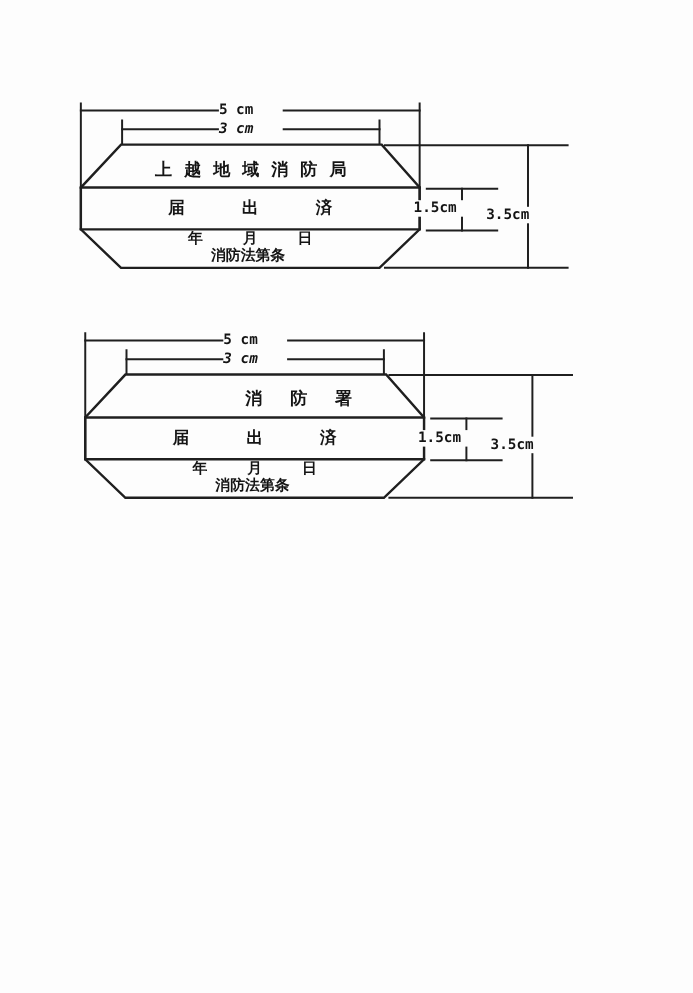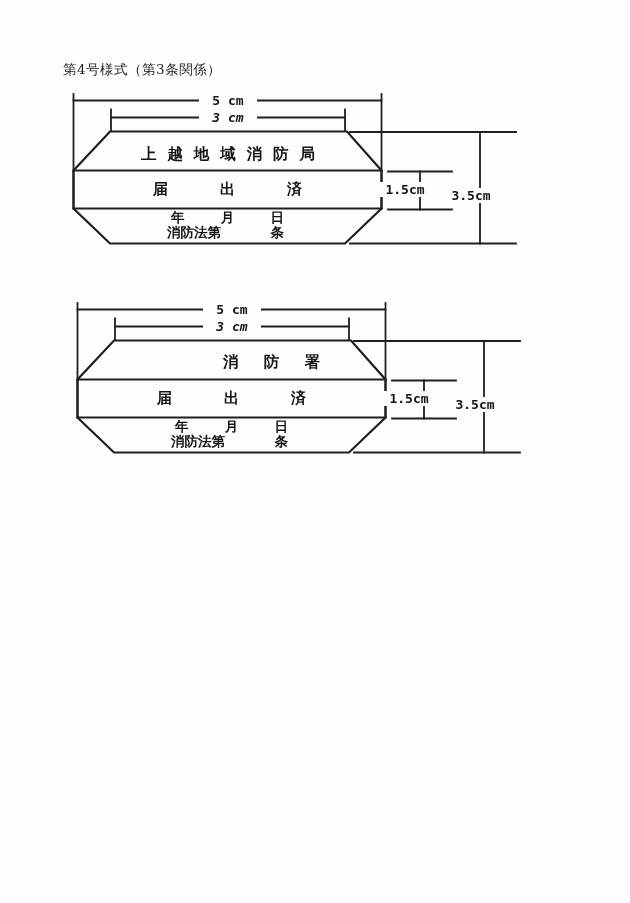--- a/index.html
+++ b/index.html
@@ -28,41 +28,40 @@
   .txt {
     position:absolute; color:#141414; font-weight:700;
     line-height:1; white-space:nowrap;
   }
   .spread { display:flex; justify-content:space-between; }
   .stamp-name   { left:81px;  top:56px;  width:174px; font-size:15.5px; }
   .stamp2 .stamp-name { left:159px; top:55px; width:97px; }
   .stamp-status { left:93px;  top:92px;  width:149px; font-size:15px; }
   .stamp-date   { left:111px; top:121px; width:113px; font-size:13.5px; }
   .stamp-law    { left:107px; top:136px; width:117px; font-size:13.5px;
-                  display:flex; justify-content:space-between; }
+                  display:flex; justify-content:center; }
 
   
   .dim-label {
     position:absolute;
     font-family:"DejaVu Sans Mono", monospace;
     font-weight:700; font-size:13px; color:#141414;
-    background:#fdfdfd; text-align:center; line-height:15px;
+    background:#fdfdfd; text-align:left; line-height:15px;
     white-space:nowrap;
   }
   .dim-5  { left:139px; top:3px;  width:58px; }
   .dim-3  { left:139px; top:20px; width:58px;font-style:italic; }
   .dim-15 { left:316px; top:92px; width:58px; }
   .dim-35 { left:382px; top:98px; width:58px; }
 </style>
 </head>
 <body>
 
 <div class="page">
 
-  <div class="doc-title">第4号様式（第3条関係）</div>
 
   <div class="diagram stamp1">
     <svg width="530" height="165" viewBox="0 0 530 165">
       <g stroke="#1f1f1f" fill="none" stroke-linecap="square">
 
         <g stroke-width="1.8">
           <path d="M13.5,4 V118"></path>
           <path d="M321.5,4 V118"></path>
         </g>
 

